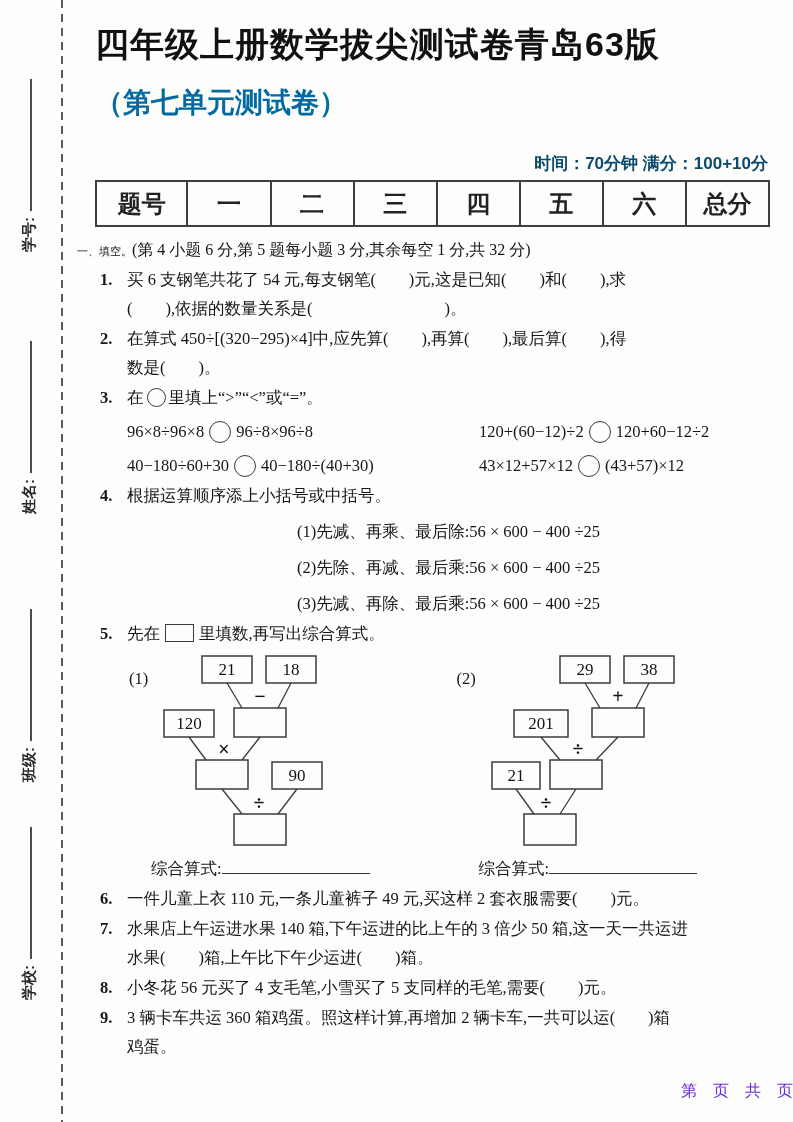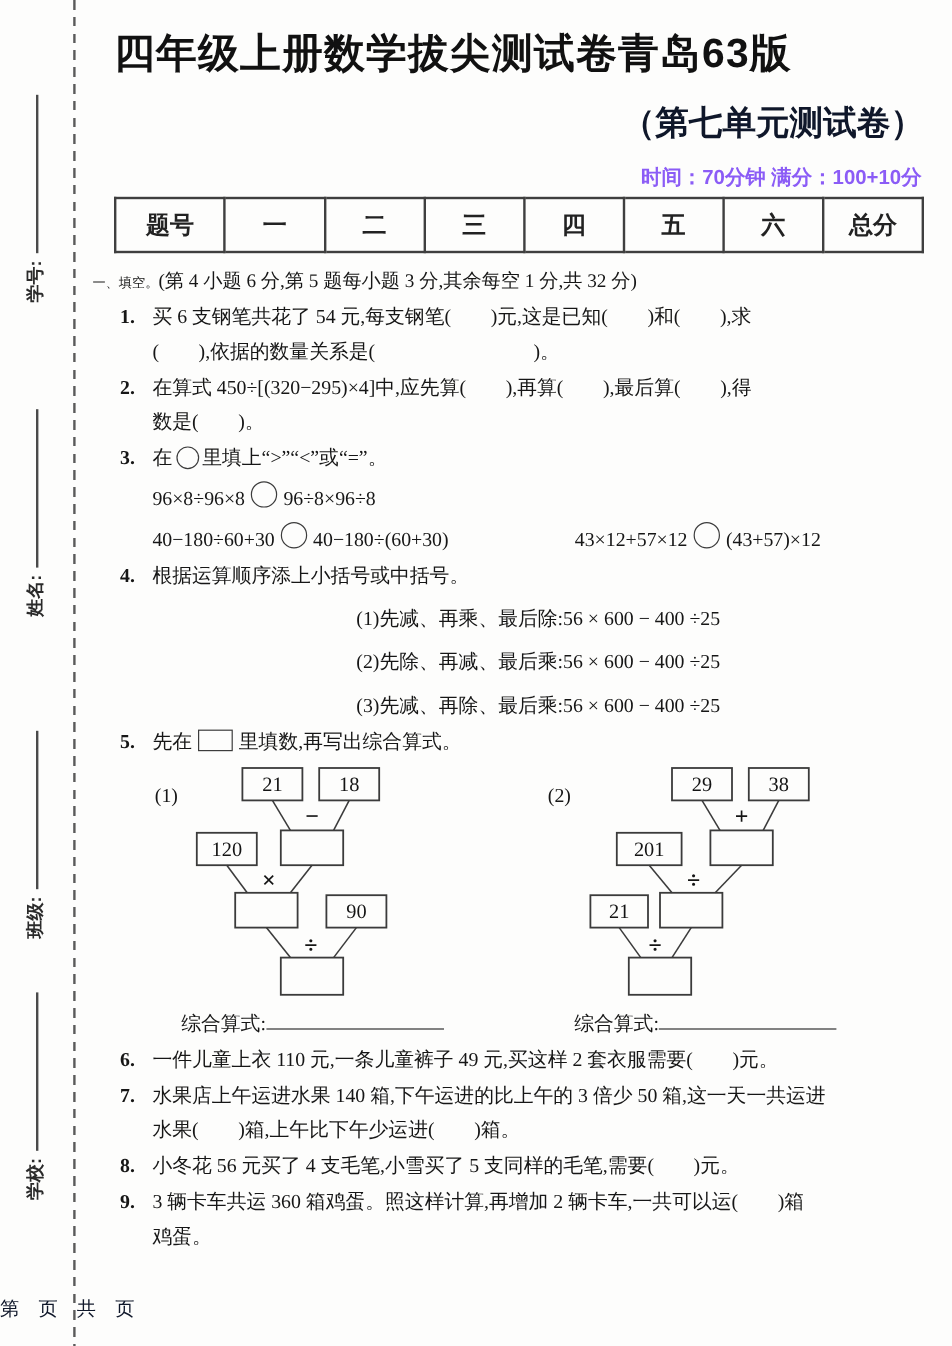--- a/index.html
+++ b/index.html
@@ -22,32 +22,32 @@
   .side-blank { display:inline-block; width:132px; height:4px;
     border-bottom:2px solid #4a4a4a; margin-left:6px; vertical-align:2px; }
 
   .main { position:absolute; left:95px; top:0; width:675px; }
 
   .title {
     margin:22px 0 0 0; text-align:left; font-size:34px; font-weight:bold;
     font-family:"Liberation Sans", sans-serif; letter-spacing:1px; color:#111;
   }
   .subtitle {
-    margin:16px 0 0 0; text-align:right; font-size:28px; font-weight:bold;
-    font-family:"Liberation Sans", sans-serif; color:#0f172a;
+    margin:16px 0 0 0; text-align:left; font-size:28px; font-weight:bold;
+    font-family:"Liberation Sans", sans-serif; color:#0369a1;
   }
   .meta {
-    margin-top:14px; text-align:right; font-size:17px; padding-right:2px;
-    font-family:"Liberation Sans", sans-serif; font-weight:600; color:#8b5cf6;
+    margin-top:30px; text-align:right; font-size:17px; padding-right:2px;
+    font-family:"Liberation Sans", sans-serif; font-weight:600; color:#0c4a6e;
   }
 
   .score-table { width:100%; border-collapse:collapse; table-layout:fixed; margin-top:5px; }
   .score-table td {
     border:2px solid #3f3f3f; height:41px; text-align:center;
-    font-family:"Liberation Sans", sans-serif; font-size:20px; font-weight:600; color:#222;
+    font-family:"Liberation Sans", sans-serif; font-size:24px; font-weight:600; color:#222;
   }
   .score-table td:first-child { width:13%; }
 
   .sec-heading { margin:13px 0 4px -18px; font-size:16.5px; white-space:pre-wrap; }
   .sec-bold { font-weight:normal; font-size:11px; }
   .sec-rest { font-size:16px; }
 
   .q { position:relative; padding-left:32px; margin-top:1px; font-size:16.5px; line-height:29px; }
   .qno { position:absolute; left:5px; top:0; font-weight:bold; }
   .qline { white-space:pre-wrap; }
@@ -56,40 +56,40 @@
     display:inline-block; width:20px; height:20px; border:1.6px solid #3c3c3c;
     border-radius:50%; vertical-align:-5px; margin:0 5px;
   }
   .circle.small { width:17px; height:17px; vertical-align:-4px; margin:0 3px; }
   .fillbox {
     display:inline-block; width:27px; height:16px; border:1.6px solid #3c3c3c;
     vertical-align:-3px; margin:0 5px;
   }
 
   .cmp-row { display:flex; margin-top:5px; }
-  .cmp { width:352px; display:flex; white-space:pre-wrap; }
+  .cmp { width:352px; display:flex; align-items:center; white-space:pre-wrap; }
   .cmp:last-child { flex:1; }
 
   .q4-item { white-space:pre-wrap; margin-top:7px;text-align:center; }
 
   .diagrams { display:flex; margin-top:4px; }
   .diagcol { width:330px; }
   .diagcol + .diagcol { margin-left:12px; }
   .diagrow { display:flex; align-items:flex-start; }
   .dlabel { font-size:16.5px; margin:12px 6px 0 2px; }
   .diag-svg rect { fill:none; stroke:#3b3b3b; stroke-width:1.5; }
   .diag-svg line { stroke:#3b3b3b; stroke-width:1.3; }
   .diag-svg text { font-size:17px; text-anchor:middle; fill:#141414; font-family:"Liberation Serif", serif; }
   .diag-svg .op { font-size:20px; font-weight:bold; }
   .formula { margin:2px 0 0 24px; font-size:16.5px; }
   .blank-line { display:inline-block; width:148px; height:4px; border-bottom:1.6px solid #333; }
 
   .footer {
-    position:absolute; left:0; right:0; bottom:20px; text-align:left;
-    font-size:16px; color:#0f172a; font-family:"Liberation Sans", sans-serif;
+    position:absolute; left:0; right:0; bottom:20px; text-align:right;
+    font-size:16px; color:#6d28d9; font-family:"Liberation Sans", sans-serif;
   }
 </style>
 </head>
 <body>
 
 <div class="page">
 
   <div class="side-rule"></div>
 
   <div class="side-field" style="top:252px">
@@ -138,23 +138,24 @@
       <span class="qno">2.</span>
       <div class="qline">在算式 450÷[(320−295)×4]中,应先算(　　),再算(　　),最后算(　　),得</div>
       <div class="qline">数是(　　)。</div>
     </div>
 
     <div class="q">
       <span class="qno">3.</span>
       <div class="qline"><span>在</span><span class="circle small"></span><span>里填上“&gt;”“&lt;”或“=”。</span></div>
       <div class="cmp-row">
         <div class="cmp"><span>96×8÷96×8</span><span class="circle"></span><span>96÷8×96÷8</span></div>
+        <div class="cmp"><span>120+(60−12)÷2</span><span class="circle"></span><span>120+60−12÷2</span></div>
       </div>
       <div class="cmp-row">
-        <div class="cmp"><span>40−180÷60+30</span><span class="circle"></span><span>40−180÷(60+30)</span></div>
+        <div class="cmp"><span>40−180÷60+30</span><span class="circle"></span><span>40−180÷(40+30)</span></div>
         <div class="cmp"><span>43×12+57×12</span><span class="circle"></span><span>(43+57)×12</span></div>
       </div>
     </div>
 
     <div class="q">
       <span class="qno">4.</span>
       <div class="qline">根据运算顺序添上小括号或中括号。</div>
       <div class="q4-item">(1)先减、再乘、最后除:56 × 600 − 400 ÷25</div>
       <div class="q4-item">(2)先除、再减、最后乘:56 × 600 − 400 ÷25</div>
       <div class="q4-item">(3)先减、再除、最后乘:56 × 600 − 400 ÷25</div>

